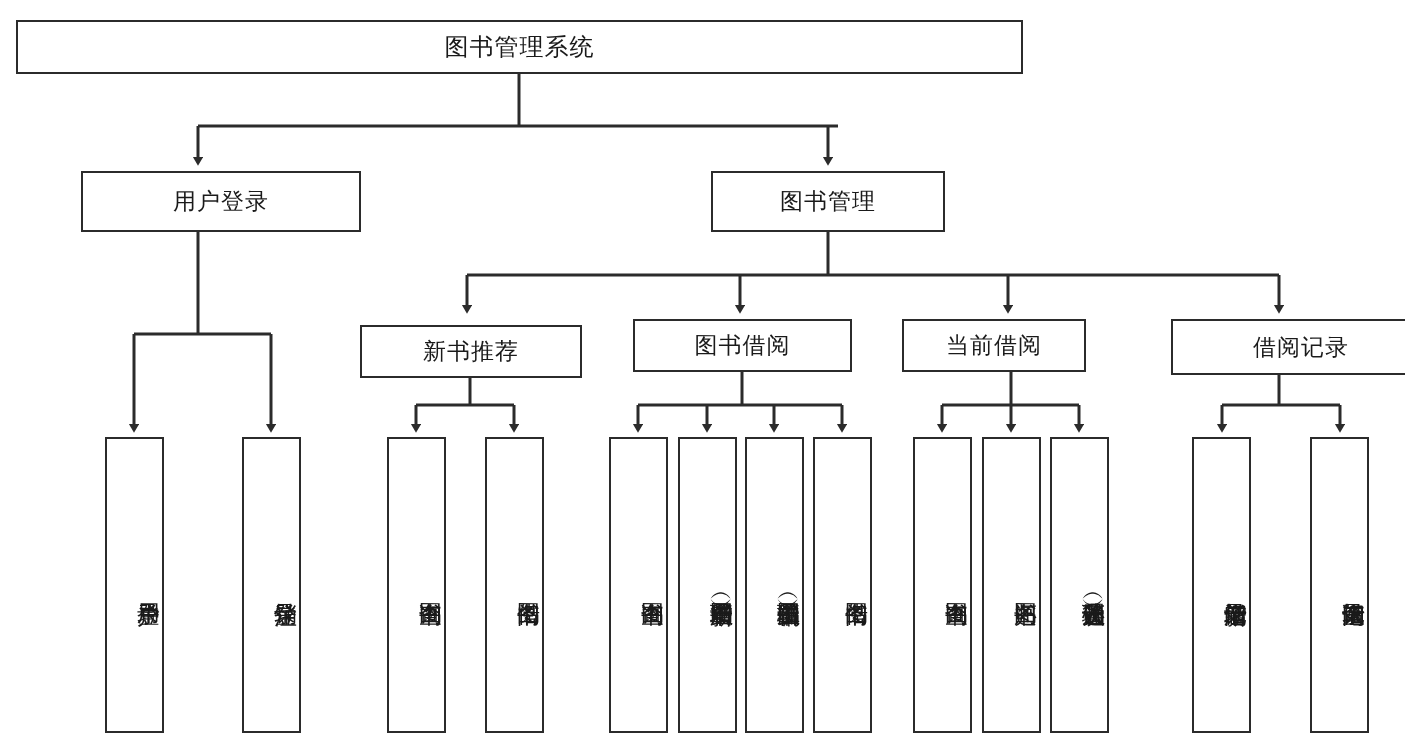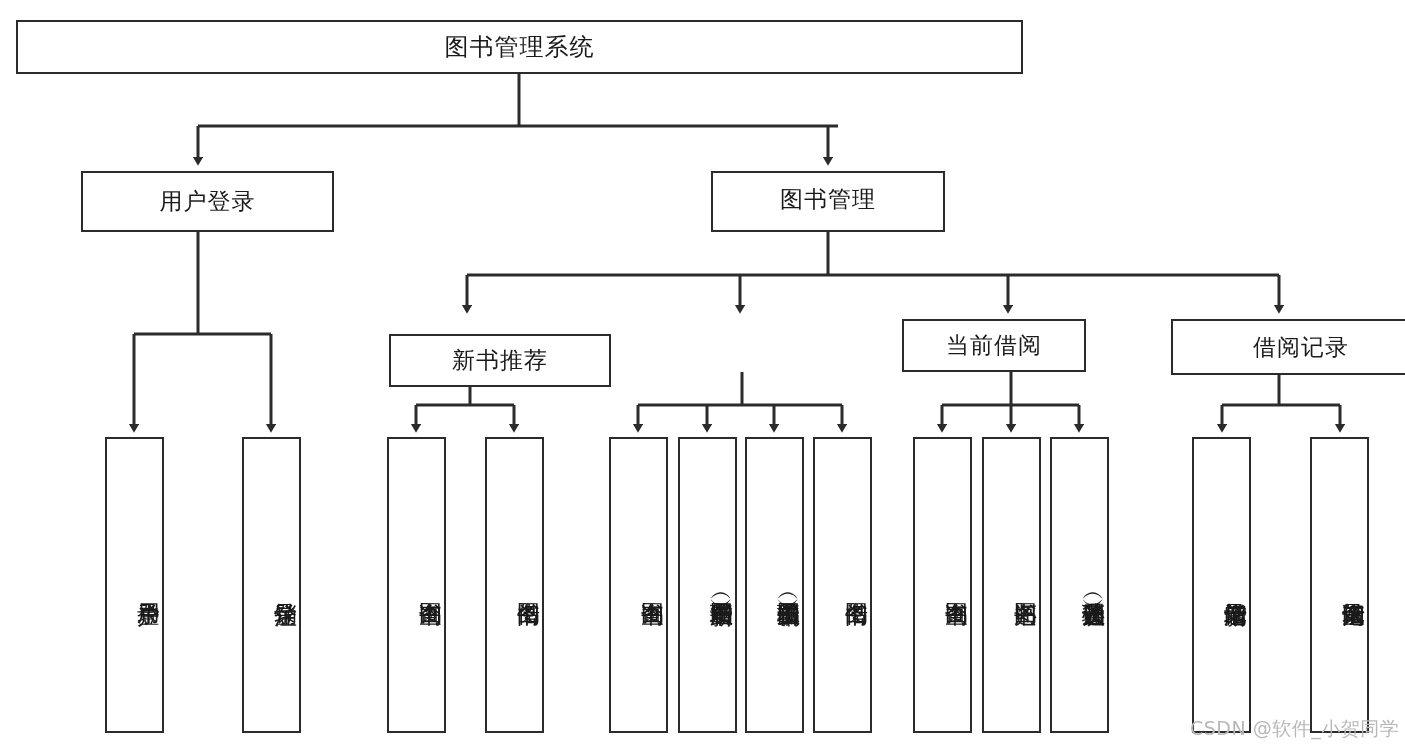--- a/index.html
+++ b/index.html
@@ -124,29 +124,32 @@
       <path d="M1222,405 L1340,405"></path>
       <path d="M1222,405 L1222,425" marker-end="url(#arrow)"></path>
       <path d="M1340,405 L1340,425" marker-end="url(#arrow)"></path>
     </g>
   </svg>
 
   <div class="node h root" style="left:16px; top:13px; width:1007px; height:54px;">
     <span>图书管理系统</span>
   </div>
 
-  <div class="node h" style="left:81px; top:171px; width:253px; height:61px;">
+  <div class="node h" style="left:81px; top:171px; width:280px; height:61px;">
     <span>用户登录</span>
   </div>
-  <div class="node h" style="left:711px; top:171px; width:234px; height:61px;font-family:Liberation Mono, monospace;">
+  <div class="node h" style="left:711px; top:171px; width:234px; height:61px;">
     <span>图书管理</span>
   </div>
 
-  <div class="node h" style="left:360px; top:334px; width:222px; height:53px;margin-left:29px;">
+  <div class="node h" style="left:360px; top:325px; width:222px; height:53px;">
     <span>新书推荐</span>
+  </div>
+  <div class="node h" style="left:633px; top:319px; width:219px; height:53px;">
+    <span>图书借阅</span>
   </div>
   <div class="node h" style="left:902px; top:319px; width:184px; height:53px;">
     <span>当前借阅</span>
   </div>
   <div class="node h" style="left:1171px; top:319px; width:260px; height:56px;">
     <span>借阅记录</span>
   </div>
 
   <div class="node v" style="left:105px; top:437px; width:59px; height:296px;">
     <span class="vtext">用户登录</span>
@@ -185,15 +188,14 @@
     <span class="vtext">确认归还（管理员）</span>
   </div>
 
   <div class="node v" style="left:1192px; top:437px; width:59px; height:296px;">
     <span class="vtext">新增借阅记录</span>
   </div>
   <div class="node v" style="left:1310px; top:437px; width:59px; height:296px;">
     <span class="vtext">查询借阅记录</span>
   </div>
 
-  <div class="watermark" style="left:1190px; top:716px;">CSDN @软件_小贺同学</div>
 
 </div>
 
 </body></html>

